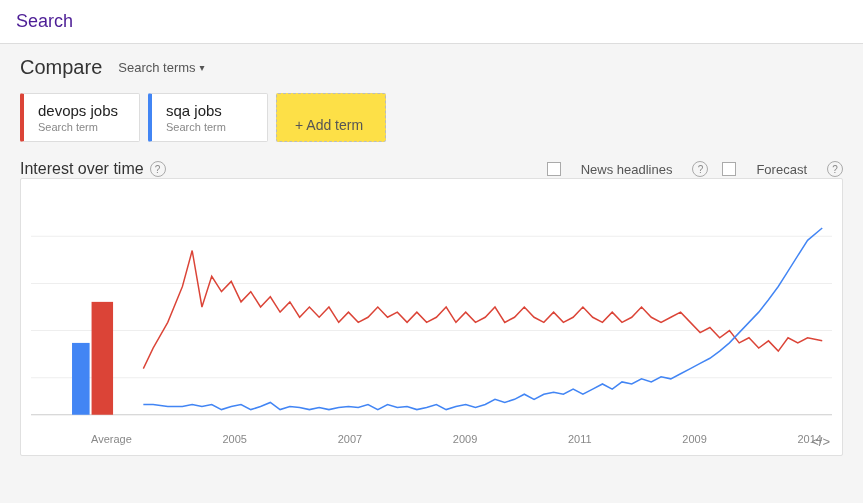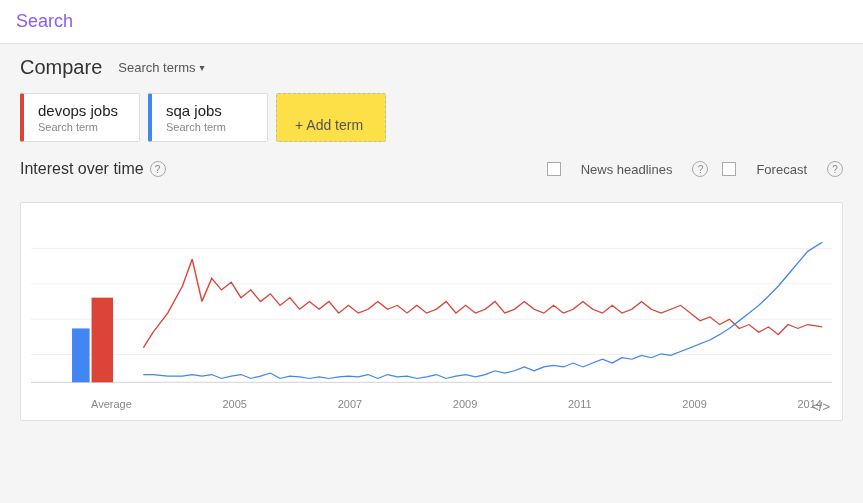--- a/index.html
+++ b/index.html
@@ -16,21 +16,21 @@
       background: #fff;
       padding: 0 16px;
       height: 44px;
       display: flex;
       align-items: center;
       border-bottom: 1px solid #ddd;
     }
 
     .search-label {
       font-size: 18px;
-      color: #8b5cf6;
+      color: #4c1d95;
       font-weight: normal;
     }
 
     .page-content {
       padding: 12px 20px;
     }
 
     .compare-header {
       display: flex;
       align-items: center;
@@ -106,21 +106,21 @@
       cursor: pointer;
       display: flex;
       align-items: flex-end;
       min-width: 110px;
     }
 
     .section-header {
       display: flex;
       align-items: center;
       justify-content: space-between;
-      margin-bottom: 24px;
+      margin-bottom: 0;
     }
 
     .section-title {
       font-size: 16px;
       font-weight: 400;
       color: #333;
       display: flex;
       align-items: center;
       gap: 6px;
     }
@@ -160,21 +160,21 @@
       background: #fff;
       display: inline-block;
     }
 
     .chart-container {
       background: #fff;
       border: 1px solid #e0e0e0;
       border-radius: 2px;
       padding: 10px 10px 30px 10px;
       position: relative;
-      height: 219px;
+      height: 278px;
     }
 
     .chart-svg {
       width: 100%;
       height: 100%;
     }
 
     .x-axis-labels {
       display: flex;
       justify-content: space-between;

